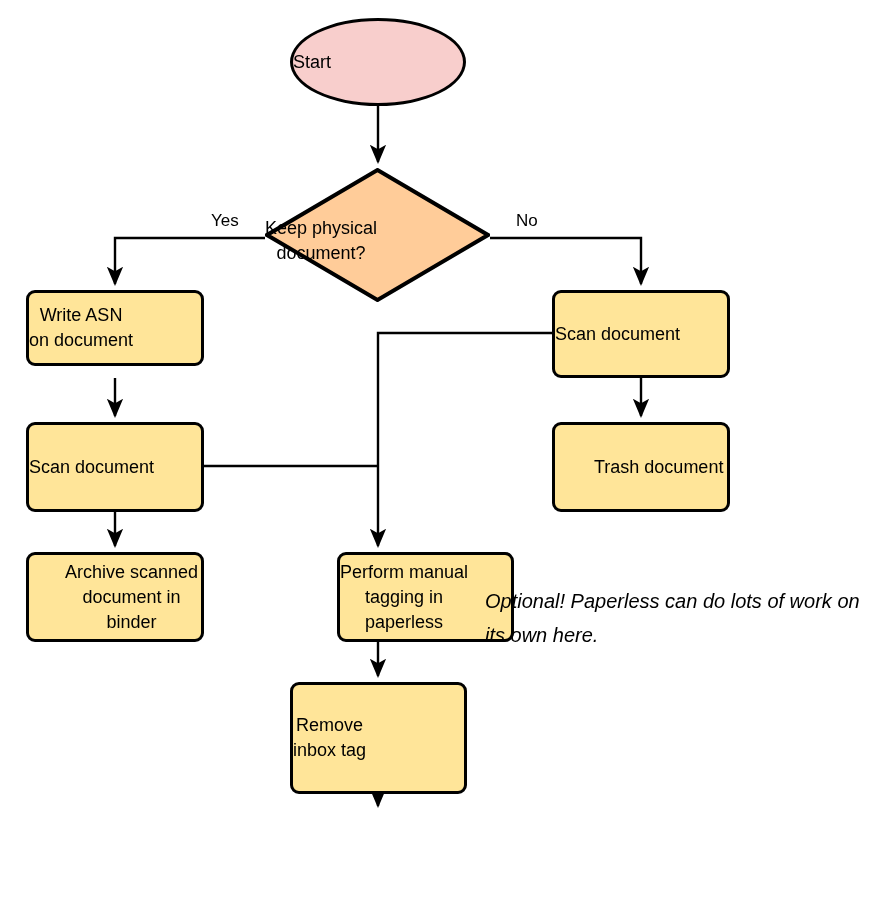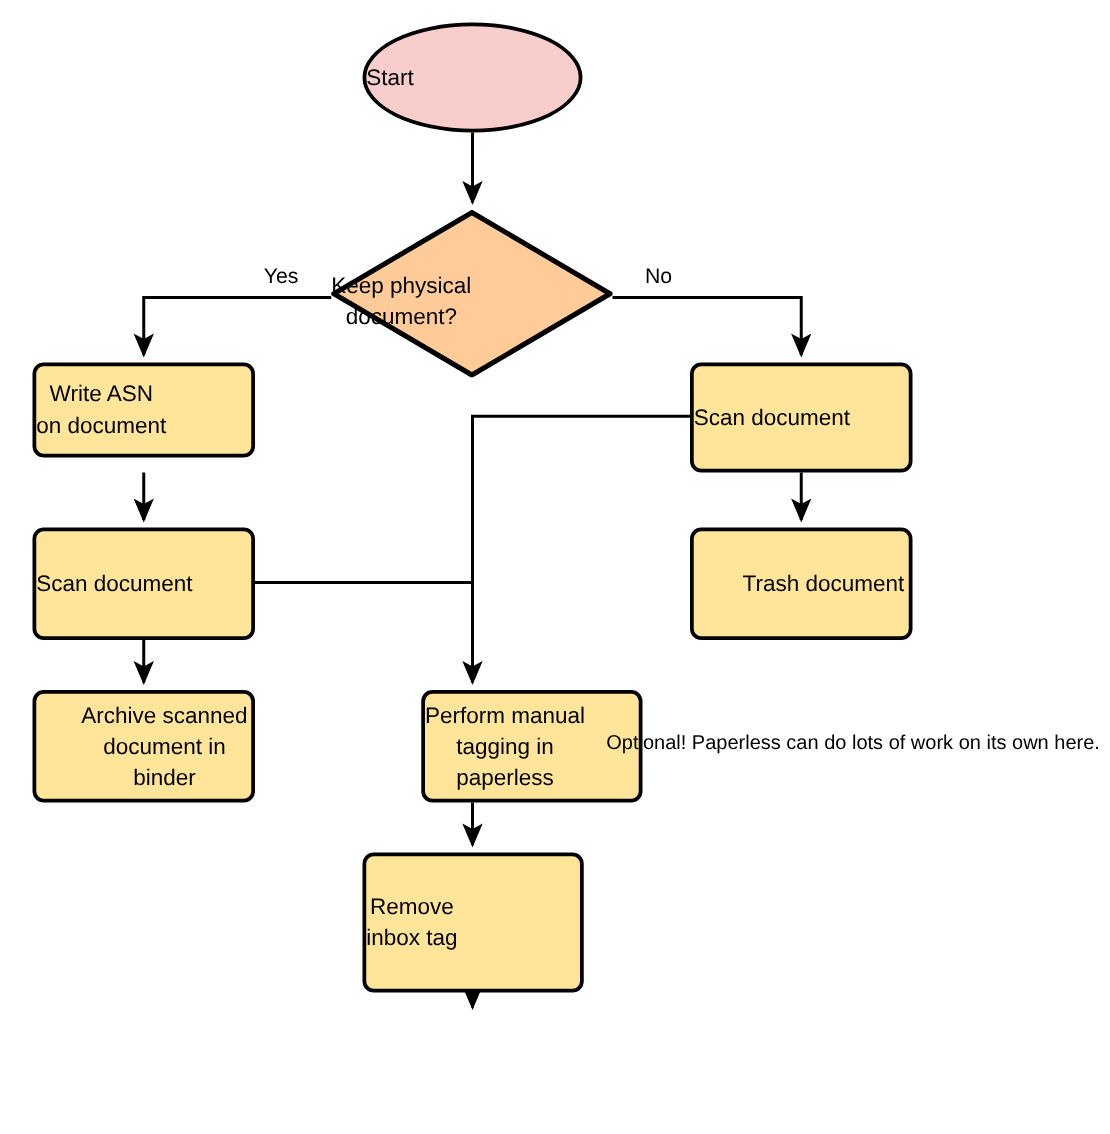--- a/index.html
+++ b/index.html
@@ -73,22 +73,23 @@
   .edge-label {
     position: absolute;
     font-size: 17px;
     line-height: 20px;
     color: #000000;
     z-index: 3;
     white-space: nowrap;
   }
   .note {
     position: absolute;
-    font-size: 16px;
-    line-height: 22px;
+    font-size: 20px;
+    line-height: 34px;
+    font-style: italic;
     color: #000000;
     z-index: 3;
   }
 </style>
 </head>
 <body>
 
 <div id="flowchart-root">
 
   <svg id="edges-layer" viewBox="0 0 888 907" width="888" height="907" xmlns="http://www.w3.org/2000/svg">

